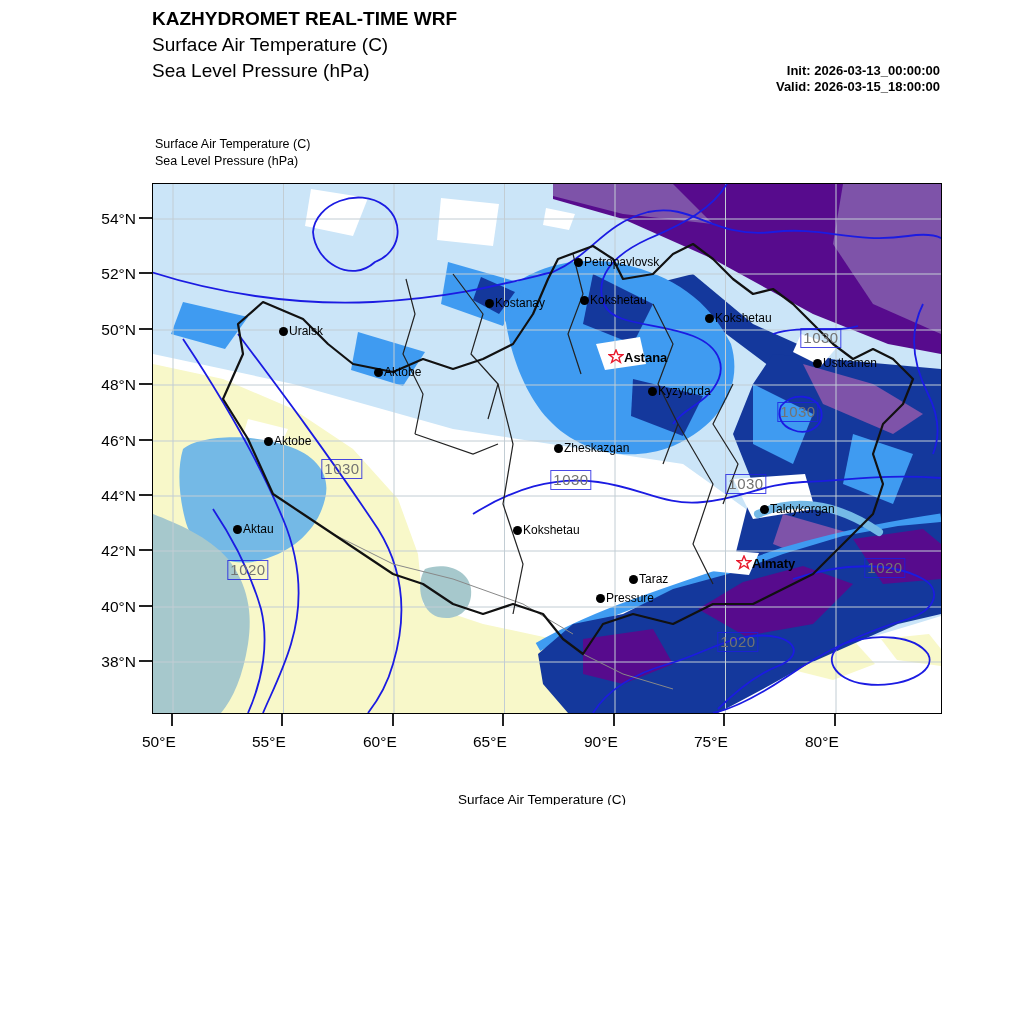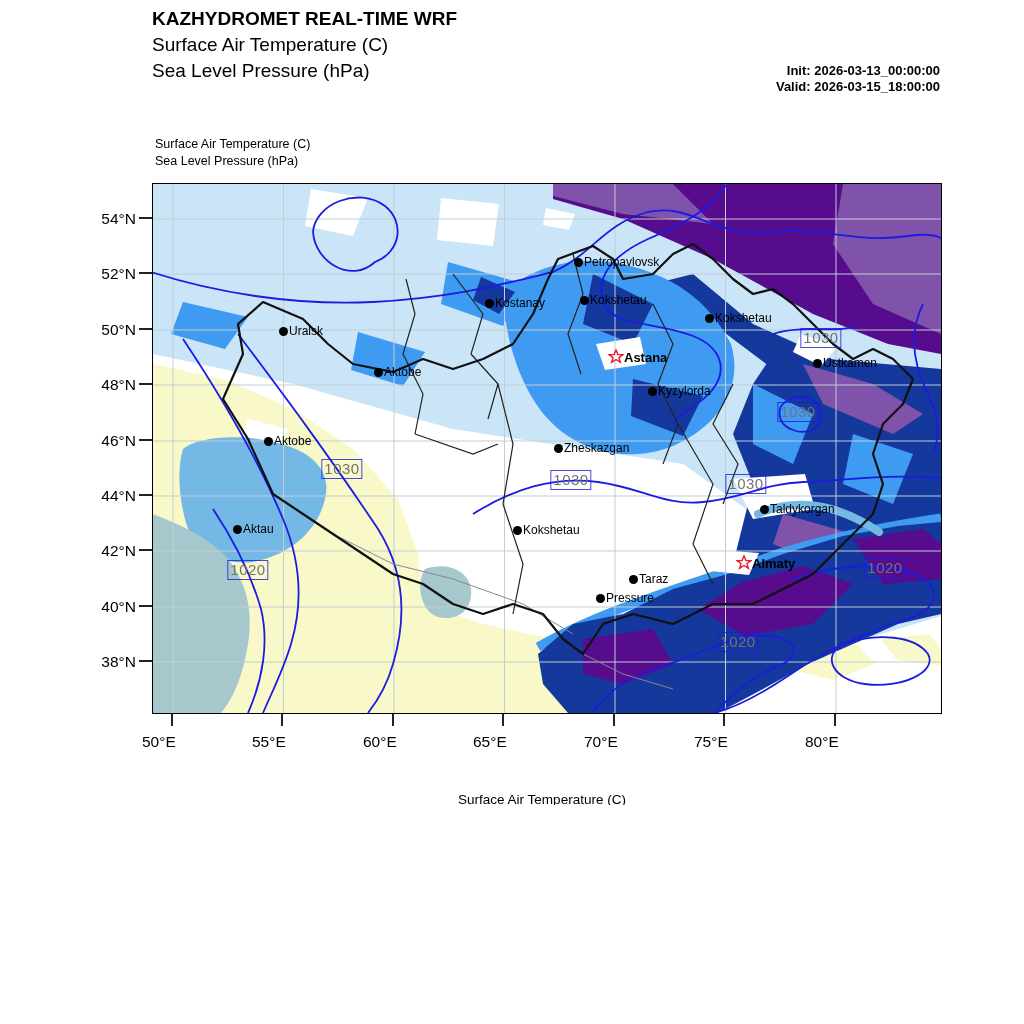--- a/index.html
+++ b/index.html
@@ -72,21 +72,21 @@
   <div class="lat-tick" style="top:439px"></div>
   <div class="lat-tick" style="top:494px"></div>
   <div class="lat-tick" style="top:549px"></div>
   <div class="lat-tick" style="top:605px"></div>
   <div class="lat-tick" style="top:660px"></div>
 
   <div class="lon-label" style="left:142px">50°E</div>
   <div class="lon-label" style="left:252px">55°E</div>
   <div class="lon-label" style="left:363px">60°E</div>
   <div class="lon-label" style="left:473px">65°E</div>
-  <div class="lon-label" style="left:584px">70°E</div>
+  <div class="lon-label" style="left:584px">90°E</div>
   <div class="lon-label" style="left:694px">75°E</div>
   <div class="lon-label" style="left:805px">80°E</div>
   <div class="lon-tick" style="left:171px"></div>
   <div class="lon-tick" style="left:281px"></div>
   <div class="lon-tick" style="left:392px"></div>
   <div class="lon-tick" style="left:502px"></div>
   <div class="lon-tick" style="left:613px"></div>
   <div class="lon-tick" style="left:723px"></div>
   <div class="lon-tick" style="left:834px"></div>
 

